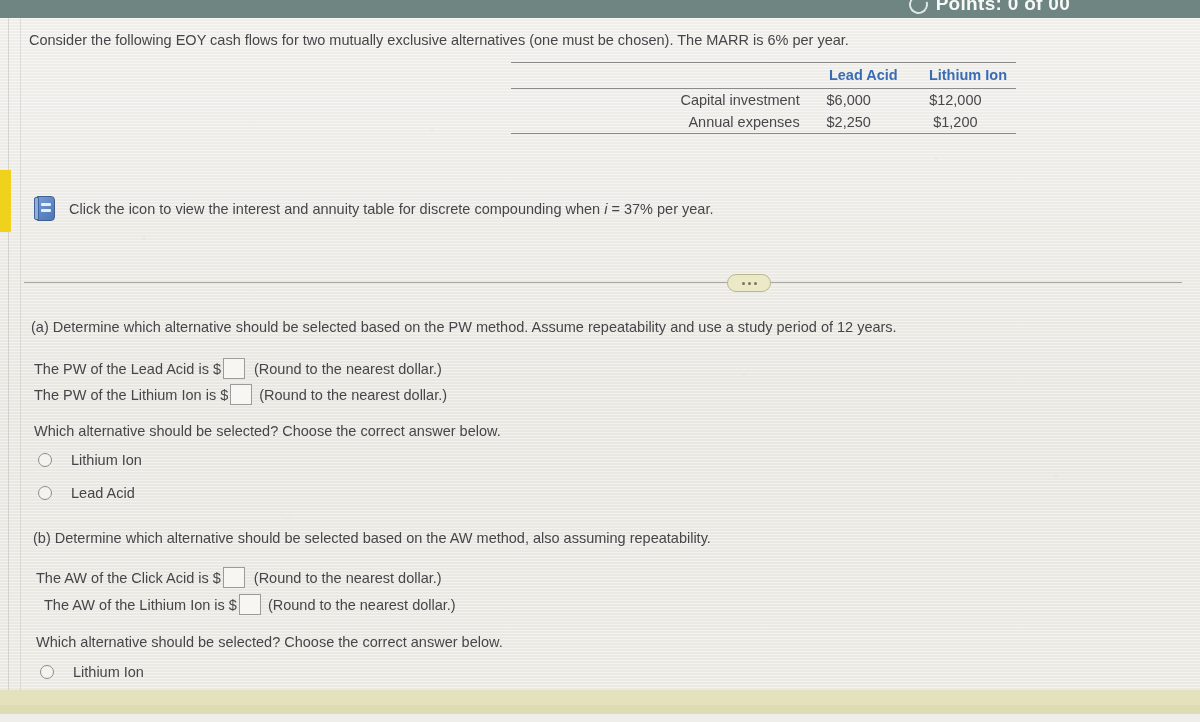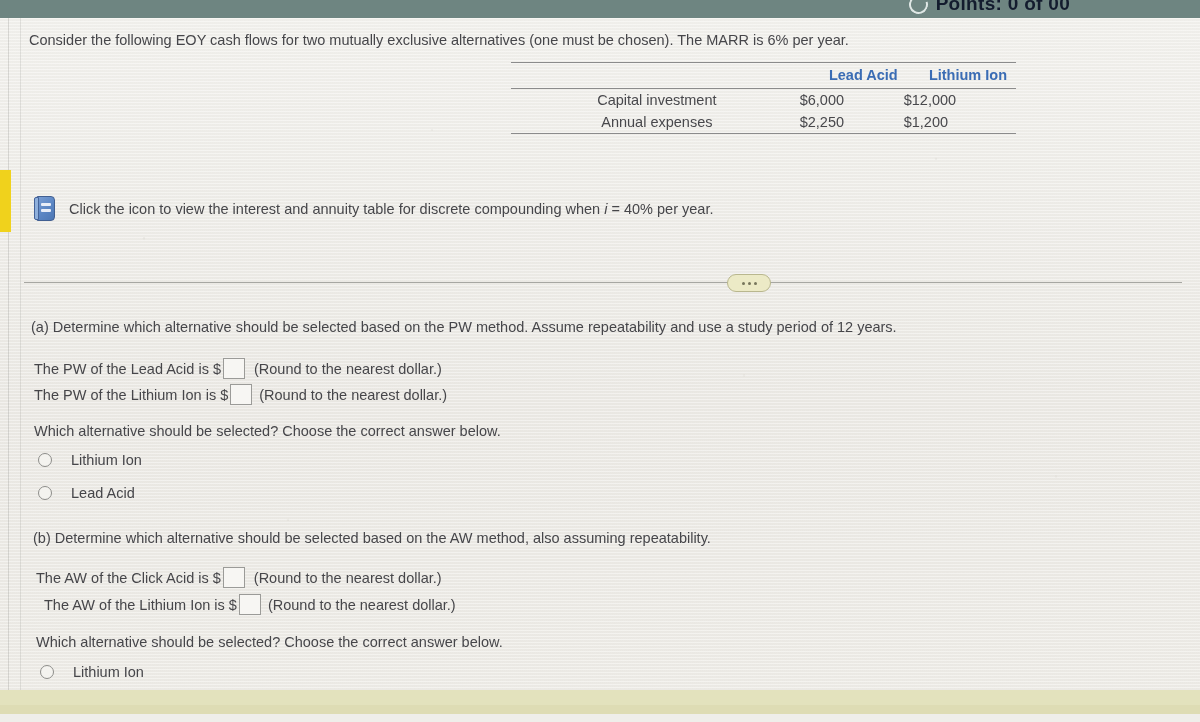--- a/index.html
+++ b/index.html
@@ -23,21 +23,21 @@
     width: 1200px; height: 26px;
     background: #6e8581;
   }
   .topbar-inner {
     position: absolute;
     right: 130px; top: 0px;
     display: flex;
     align-items: center;
     gap: 8px;
     height: 26px;
-    color: #0f172a;
+    color: #ffffff;
     font-size: 19px;
     font-weight: bold;
     letter-spacing: .3px;
     overflow: hidden;
   }
   .topbar-label {
     transform: translateY(-9px);
     white-space: nowrap;
     opacity: .95;
   }
@@ -127,25 +127,25 @@
   .cash-table thead th.blank { text-align: left; }
   .cash-table thead tr {
     border-top: 1.6px solid #8b8b8b;
     border-bottom: 1.6px solid #8b8b8b;
   }
   .cash-table tbody tr:last-child {
     border-bottom: 1.6px solid #8b8b8b;
   }
   .cash-table td {
     padding: 3px 0 3px 0;
-    text-align: left;
+    text-align: center;
     white-space: nowrap;
   }
   .cash-table td.rowlabel {
-    text-align: center;
+    text-align: right;
     padding-left: 3px;
   }
   .col-label { width: 300px; }
   .col-a { width: 100px; padding-right: 6px !important; }
   .col-b { width: 105px; padding-right: 9px !important; }
 
   
   .iconline {
     position: absolute;
     left: 34px; top: 178px;
@@ -322,21 +322,21 @@
       </tbody>
     </table>
 
     <div class="iconline">
       <span class="book-icon">
         <span class="cover"></span>
         <span class="spine"></span>
         <span class="line1"></span>
         <span class="line2"></span>
       </span>
-      <span><span>Click the icon to view the interest and annuity table for discrete compounding when </span><span class="ital">i</span><span> = 40% per year.</span></span>
+      <span><span>Click the icon to view the interest and annuity table for discrete compounding when </span><span class="ital">i</span><span> = 37% per year.</span></span>
     </div>
 
     <div class="divider"></div>
     <div class="ellipsis-pill">
       <i></i>
       <i></i>
       <i></i>
     </div>
 
     <div class="qtext" style="left:31px; top:301px;">(a) Determine which alternative should be selected based on the PW method. Assume repeatability and use a study period of 12 years.</div>

